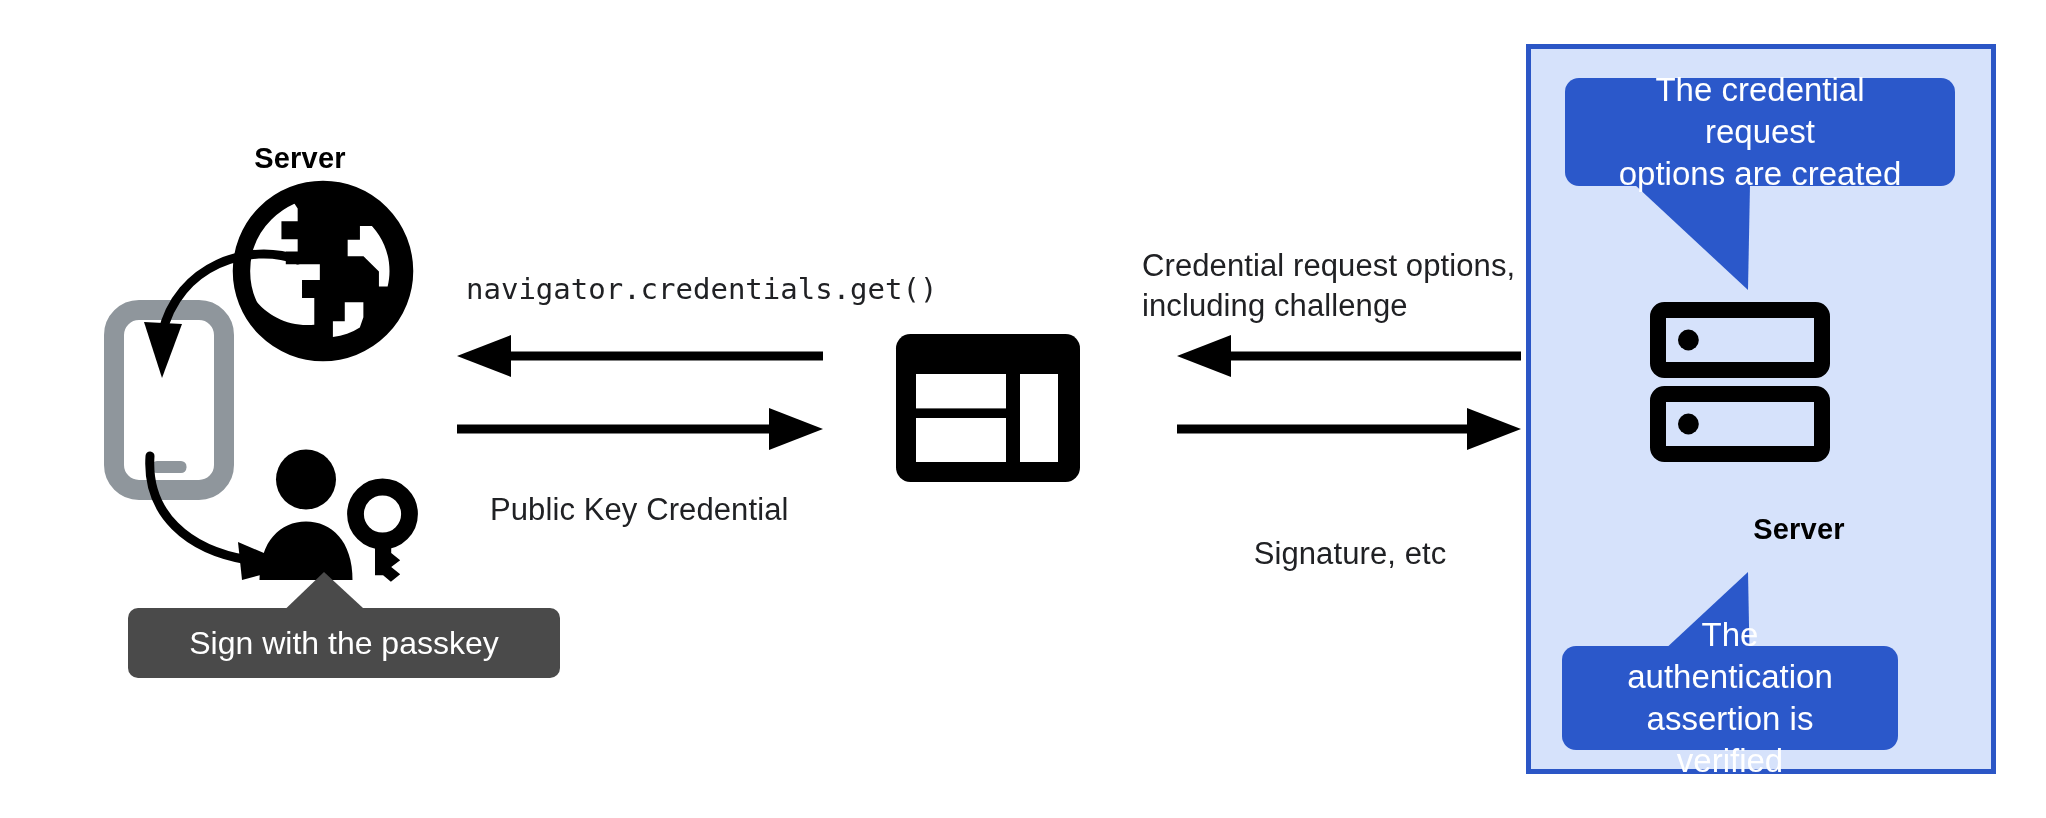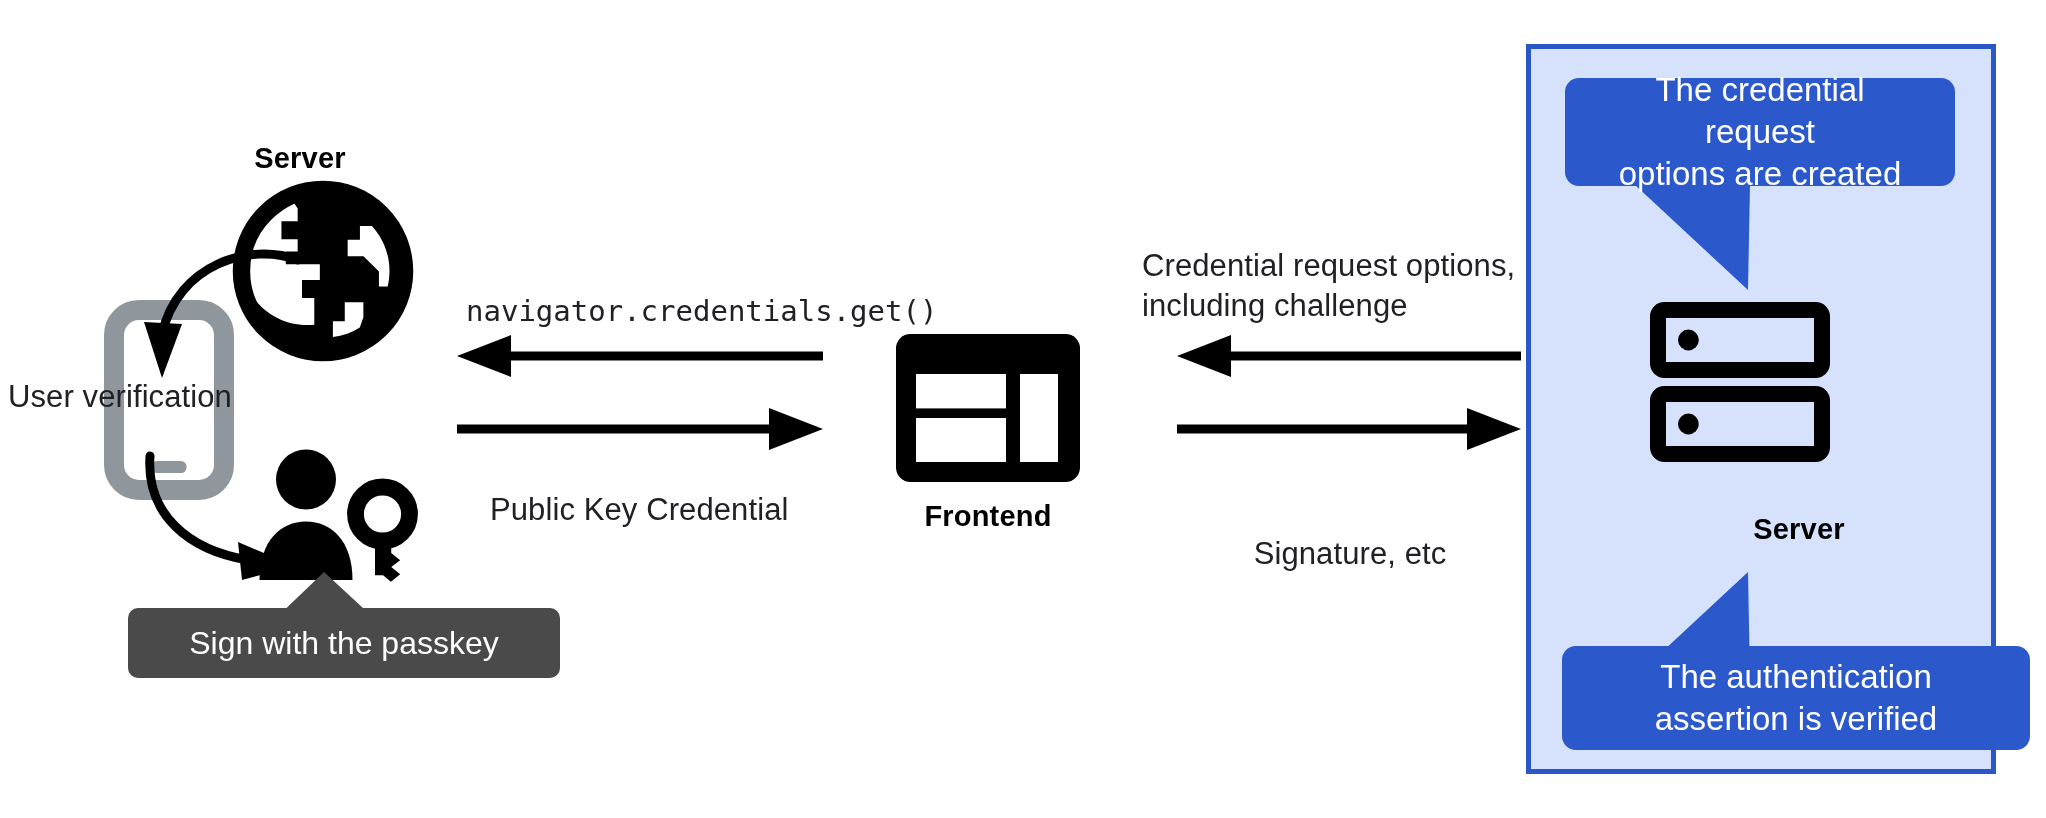--- a/index.html
+++ b/index.html
@@ -103,57 +103,55 @@
   <svg class="abs" style="left:100px;top:238px;" width="220" height="170" viewBox="0 0 220 170">
     <path d="M198 22 C150 4 78 26 62 96" fill="none" stroke="#000000" stroke-width="9" stroke-linecap="round"></path>
     <path d="M62 140 L44 84 L82 86 Z" fill="#000000"></path>
   </svg>
 
   <svg class="abs" style="left:108px;top:444px;" width="230" height="140" viewBox="0 0 230 140">
     <path d="M42 12 C38 70 80 106 140 116" fill="none" stroke="#000000" stroke-width="9" stroke-linecap="round"></path>
     <path d="M186 122 L130 98 L134 136 Z" fill="#000000"></path>
   </svg>
 
-  <div class="abs lbl" style="left:8px;top:377px;width:260px;">User verification</div>
 
   <svg class="abs" style="left:255px;top:445px;" width="180" height="150" viewBox="0 0 60 50">
     <circle cx="17" cy="11.5" r="10" fill="#000000"></circle>
     <path d="M1.5 45 C1.5 32 8.5 25.5 17 25.5 C25.5 25.5 32.5 32 32.5 45 Z" fill="#000000"></path>
     <circle cx="42.5" cy="23" r="9" fill="none" stroke="#000000" stroke-width="5.6"></circle>
     <path d="M40 31 l5.4 0 0 5 3 2.4 -3 2.3 3 2.4 -3.1 2.5 -2.6 -2.2 -2.7 0 Z" fill="#000000"></path>
   </svg>
 
   <svg class="abs" style="left:272px;top:570px;" width="110" height="54" viewBox="0 0 110 54">
     <path d="M52 2 L104 50 L2 50 Z" fill="#4a4a4a"></path>
   </svg>
   <div class="abs" id="passkey-tooltip">
     <span>Sign with the passkey</span>
   </div>
 
-  <div class="abs mono" style="left:466px;top:272px;margin-top:22px;">navigator.credentials.get()</div>
+  <div class="abs mono" style="left:466px;top:272px;">navigator.credentials.get()</div>
 
   <svg class="abs" style="left:455px;top:335px;" width="370" height="42" viewBox="0 0 370 42">
     <line x1="48" y1="21" x2="368" y2="21" stroke="#000000" stroke-width="9"></line>
     <path d="M2 21 L56 0 L56 42 Z" fill="#000000"></path>
   </svg>
 
   <svg class="abs" style="left:455px;top:408px;" width="370" height="42" viewBox="0 0 370 42">
     <line x1="2" y1="21" x2="322" y2="21" stroke="#000000" stroke-width="9"></line>
     <path d="M368 21 L314 0 L314 42 Z" fill="#000000"></path>
   </svg>
 
   <div class="abs lbl" style="left:490px;top:490px;width:320px;text-align:left;">Public Key Credential</div>
 
   <svg class="abs" style="left:890px;top:328px;" width="196" height="160" viewBox="0 0 49 40">
     <rect x="1.5" y="1.5" width="46" height="37" rx="3.6" ry="3.6" fill="#000000"></rect>
     <rect x="6.5" y="11.5" width="22.5" height="8.6" fill="#ffffff"></rect>
     <rect x="6.5" y="22.5" width="22.5" height="11" fill="#ffffff"></rect>
     <rect x="32.5" y="11.5" width="9.5" height="22" fill="#ffffff"></rect>
   </svg>
-  <div class="abs lbl-bold" style="left:880px;top:500px;width:216px;">Frontend</div>
 
   <div class="abs lbl" style="left:1142px;top:222px;width:420px;margin-top:24px;">Credential request options,
 including challenge</div>
 
   <svg class="abs" style="left:1175px;top:335px;" width="348" height="42" viewBox="0 0 348 42">
     <line x1="48" y1="21" x2="346" y2="21" stroke="#000000" stroke-width="9"></line>
     <path d="M2 21 L56 0 L56 42 Z" fill="#000000"></path>
   </svg>
 
   <svg class="abs" style="left:1175px;top:408px;" width="348" height="42" viewBox="0 0 348 42">
@@ -175,18 +173,18 @@
     <rect x="2" y="2" width="41" height="15" rx="1.6" ry="1.6" fill="none" stroke="#000000" stroke-width="4"></rect>
     <circle cx="9.6" cy="9.5" r="2.6" fill="#000000"></circle>
     <rect x="2" y="23" width="41" height="15" rx="1.6" ry="1.6" fill="none" stroke="#000000" stroke-width="4"></rect>
     <circle cx="9.6" cy="30.5" r="2.6" fill="#000000"></circle>
   </svg>
   <div class="abs lbl-bold" style="left:1699px;top:513px;width:200px;">Server</div>
 
   <svg class="abs" style="left:1630px;top:570px;" width="180" height="110" viewBox="0 0 180 110">
     <path d="M118 2 L120 108 L4 108 Z" fill="#2b58ca"></path>
   </svg>
-  <div class="abs callout" style="left:1562px;top:646px;width:468px;height:104px;">
+  <div class="abs callout" style="left:1562px;top:646px;width:336px;height:104px;">
     <span>The authentication
 assertion is verified</span>
   </div>
 
 </div>
 
 </body></html>

